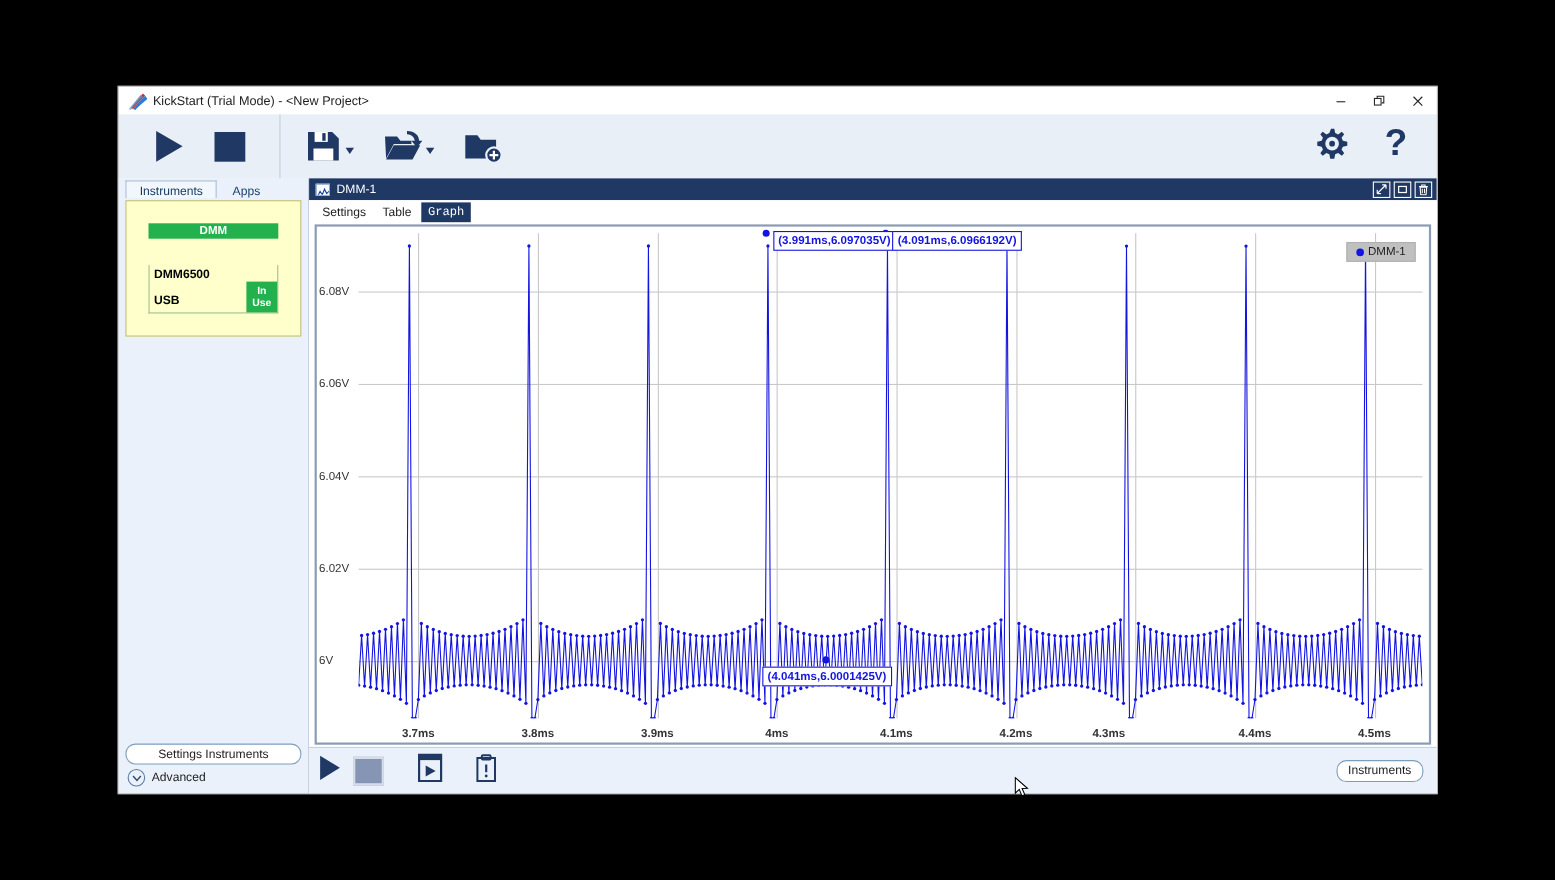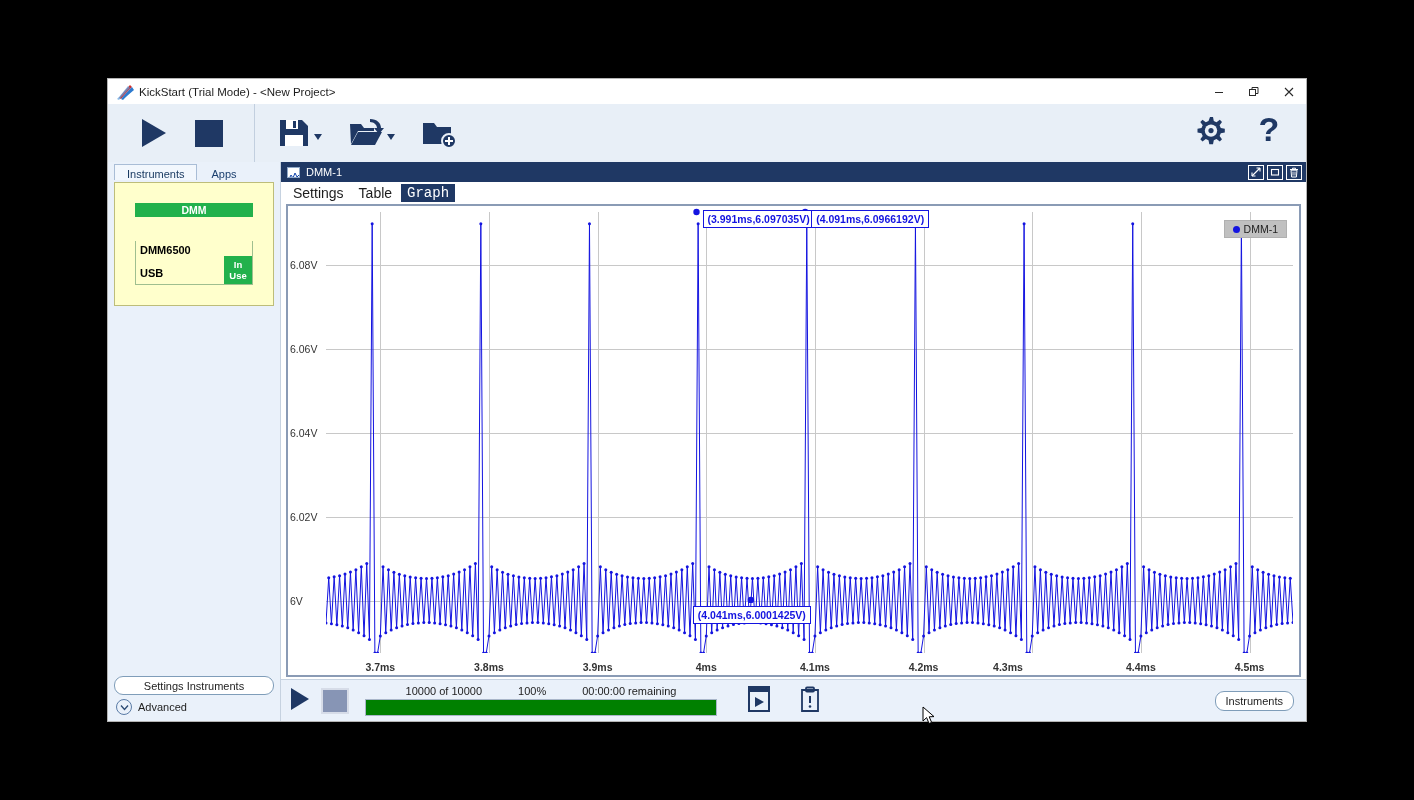--- a/index.html
+++ b/index.html
@@ -110,21 +110,21 @@
     border: 1px solid #8fa8c8;
   }
   #panel-title { color: #ffffff; font-size: 11px; margin-left: 6px; }
   #panel-btns { margin-left: auto; display: flex; gap: 3px; }
   .panel-btn {
     width: 16px; height: 15px; border: 1px solid #ffffff;
     display: flex; align-items: center; justify-content: center;
     color: #ffffff; font-size: 9px; background: #1f3864;
   }
   #panel-tabs { display: flex; align-items: flex-end; height: 20px; padding-left: 6px; background:#fff; flex: 0 0 20px; }
-  .panel-tab { font-size: 14px; color: #1d1d1d; padding: 2px 6px; margin-right: 3px; line-height: 14px; }
+  .panel-tab { font-size: 11px; color: #1d1d1d; padding: 2px 6px; margin-right: 3px; line-height: 14px; }
   .panel-tab.active { background: #1f3864; color: #ffffff; font-family: Liberation Mono, monospace; }
   
   #chart-wrap {
     flex: 1; margin: 2px 5px 2px 5px;
     border: 2px solid #8a9bb5; background: #ffffff;
     position: relative; min-height: 0;
   }
   #chart-inner { position: absolute; inset: 0; }
   .ylabel {
     position: absolute; left: 2px; font-size: 10.5px; color: #333;
@@ -764,30 +764,20 @@
           </div>
       </div>
 
       <div id="statusbar">
         <span>
           <svg width="22" height="24" viewBox="0 0 22 24">
               <path d="M2 1 L20 12 L2 23 Z" fill="#1f3864"></path>
             </svg>
         </span>
         <div id="sb-stop"></div>
-        <div id="progress-area">
-          <div id="progress-text">
-            <span>10000 of 10000</span>
-            <span>100%</span>
-            <span>00:00:00 remaining</span>
-          </div>
-          <div id="progress-track">
-            <div id="progress-fill" style="width: 100%;"></div>
-          </div>
-        </div>
         <div id="sb-icons">
           <span>
             <svg width="24" height="26" viewBox="0 0 24 26">
               <path d="M2 1 H22 V25 H2 Z" fill="none" stroke="#1f3864" stroke-width="2"></path>
               <rect x="2" y="1" width="20" height="5" fill="#1f3864"></rect>
               <path d="M8 11 L17 16 L8 21 Z" fill="#1f3864"></path>
             </svg>
           </span>
           <span>
             <svg width="22" height="26" viewBox="0 0 22 26">

